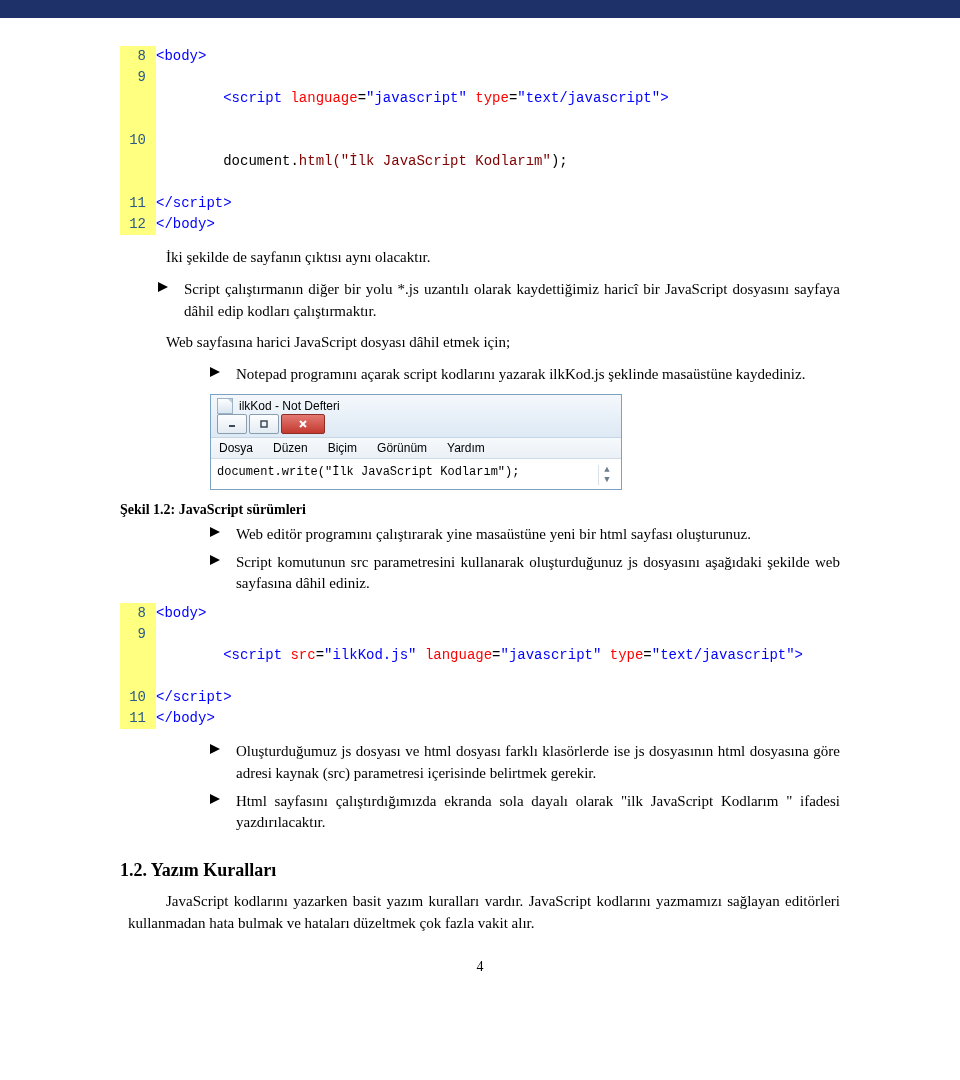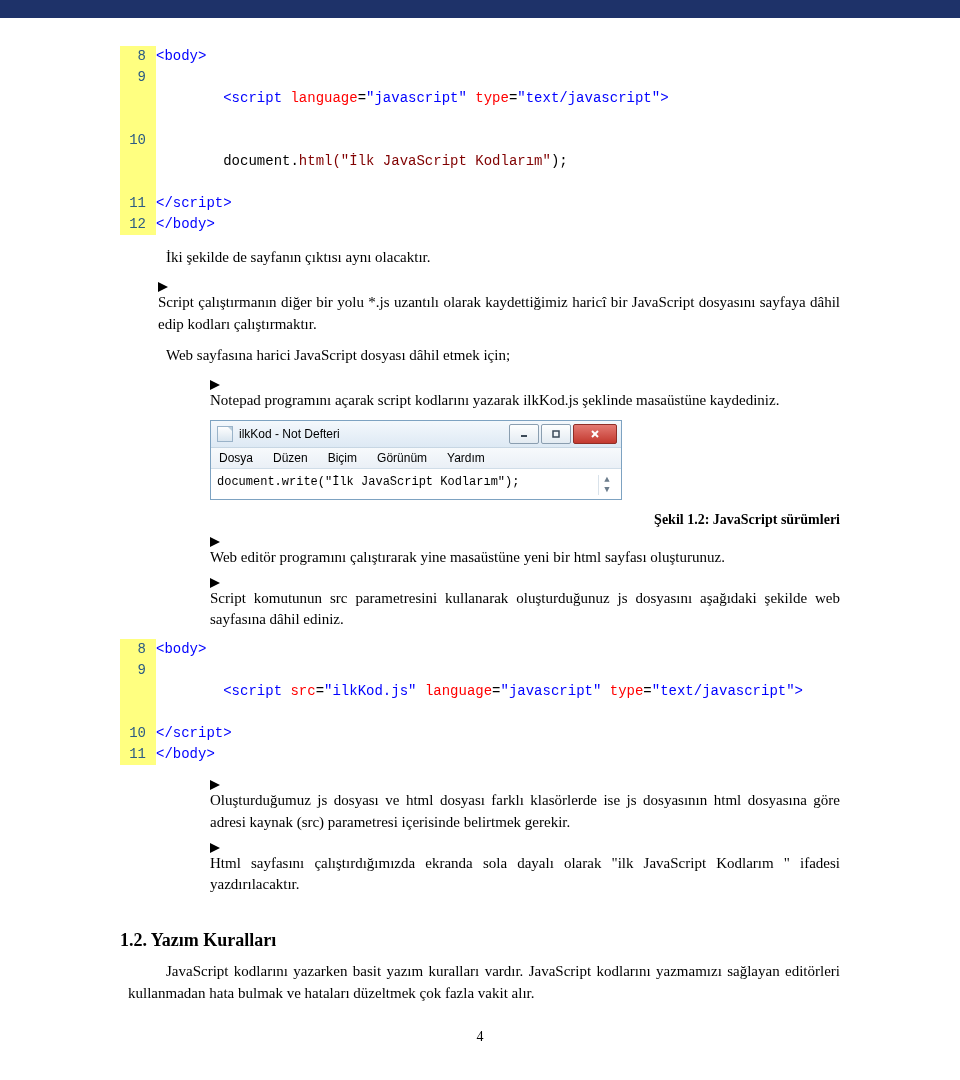--- a/index.html
+++ b/index.html
@@ -55,57 +55,57 @@
     text-align: justify;
     margin: 10px 0 10px 8px;
     line-height: 1.45;
   }
   p.body-text.first {
     text-indent: 38px;
   }
   .bullet-block {
     display: flex;
     margin: 6px 0 6px 38px;
-    flex-direction: column;
   }
   .bullet-block.nested {
     margin-left: 90px;
   }
   .tri {
     flex: 0 0 auto;
     margin-right: 16px;
     font-size: 13px;
     line-height: 1.5;
   }
   .tri svg { display:block; margin-top:3px;}
   .bullet-text {
     flex: 1;
     text-align: justify;
     line-height: 1.45;
   }
   .caption {
-    text-align: right;
+    text-align: left;
     font-weight: bold;
     font-size: 14px;
     margin: 12px 0 6px 0;
   }
   .notepad {
     width: 410px;
     margin: 8px 0 8px 0;
     border: 1px solid #7da2c1;
     font-family: "Segoe UI", Tahoma, sans-serif;
     font-size: 12px;
   }
   .np-titlebar {
     display: flex;
-    align-items: center;
+    align-items: flex-start;
     justify-content: space-between;
     background: linear-gradient(#f4f8fc, #dde9f4);
     padding: 3px 4px 3px 6px;
     border-bottom: 1px solid #c7d6e3;
+    flex-direction: column;
   }
   .np-title-left { display:flex; align-items:center; }
   .np-icon {
     width: 14px; height: 14px;
     background: linear-gradient(#fefefe, #d9e5ef);
     border: 1px solid #9ab3c9;
     margin-right: 6px;
     position: relative;
   }
   .np-icon::after{
@@ -146,21 +146,21 @@
     display:flex; flex-direction:column;
     border-left:1px solid #d9e2ea;
   }
   .np-scroll div{
     flex:1; display:flex;align-items:center;justify-content:center;
     font-size:9px; color:#6b7c8b;
   }
   .section-heading {
     font-size: 18px;
     font-weight: bold;
-    margin: 34px 0 8px 0;
+    margin: 26px 0 8px 0;
   }
   .page-num {
     text-align: center;
     margin-top: 24px;
     font-size: 14px;
   }
 </style>
 </head>
 <body>
 

